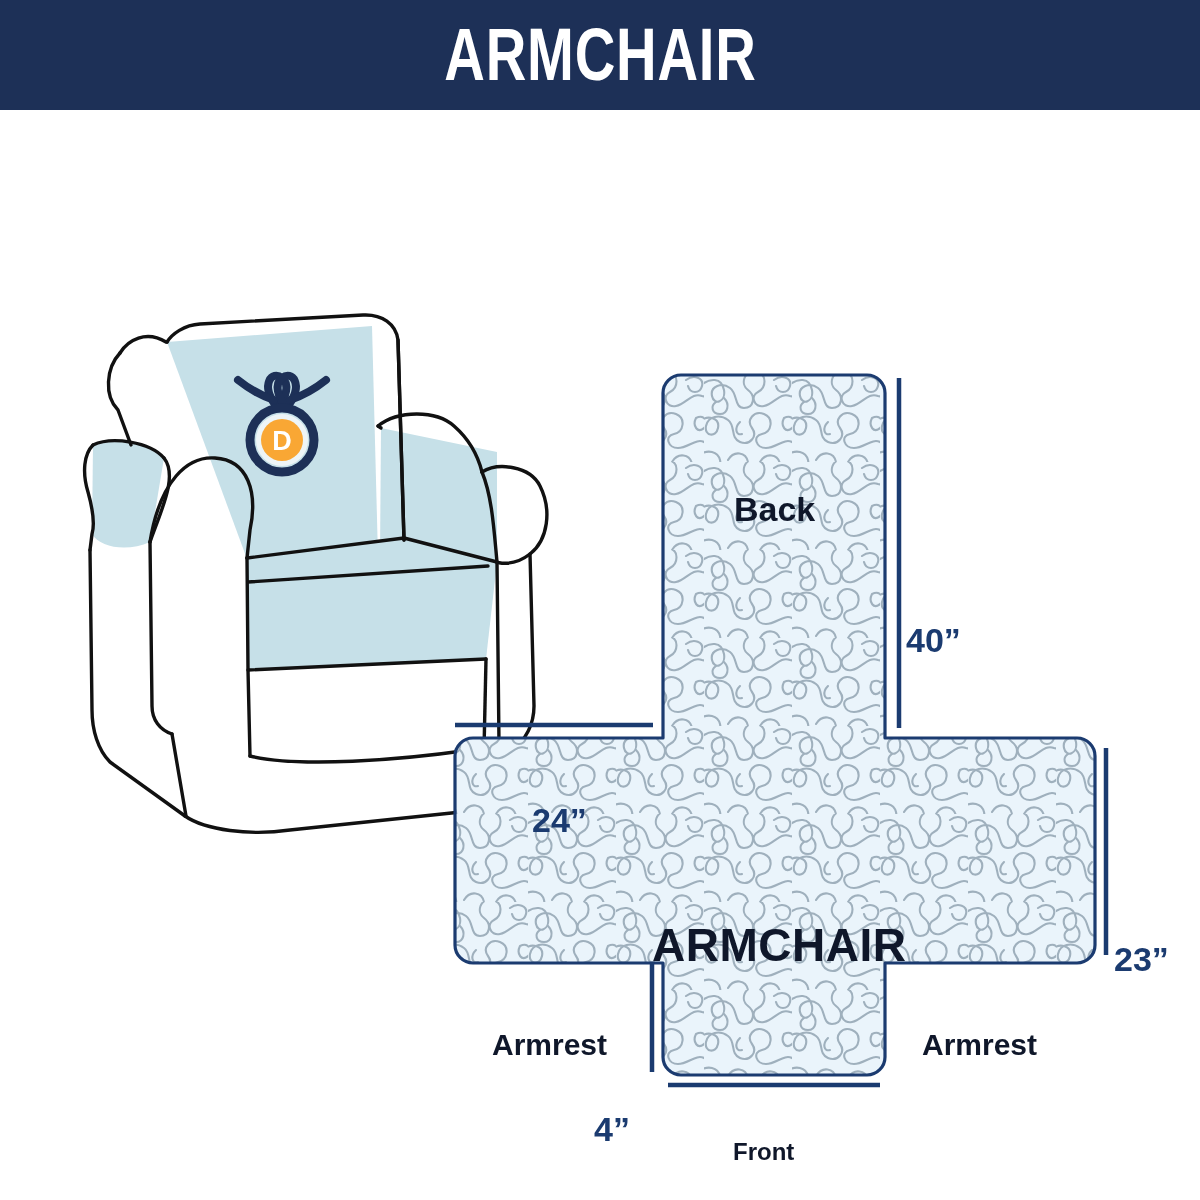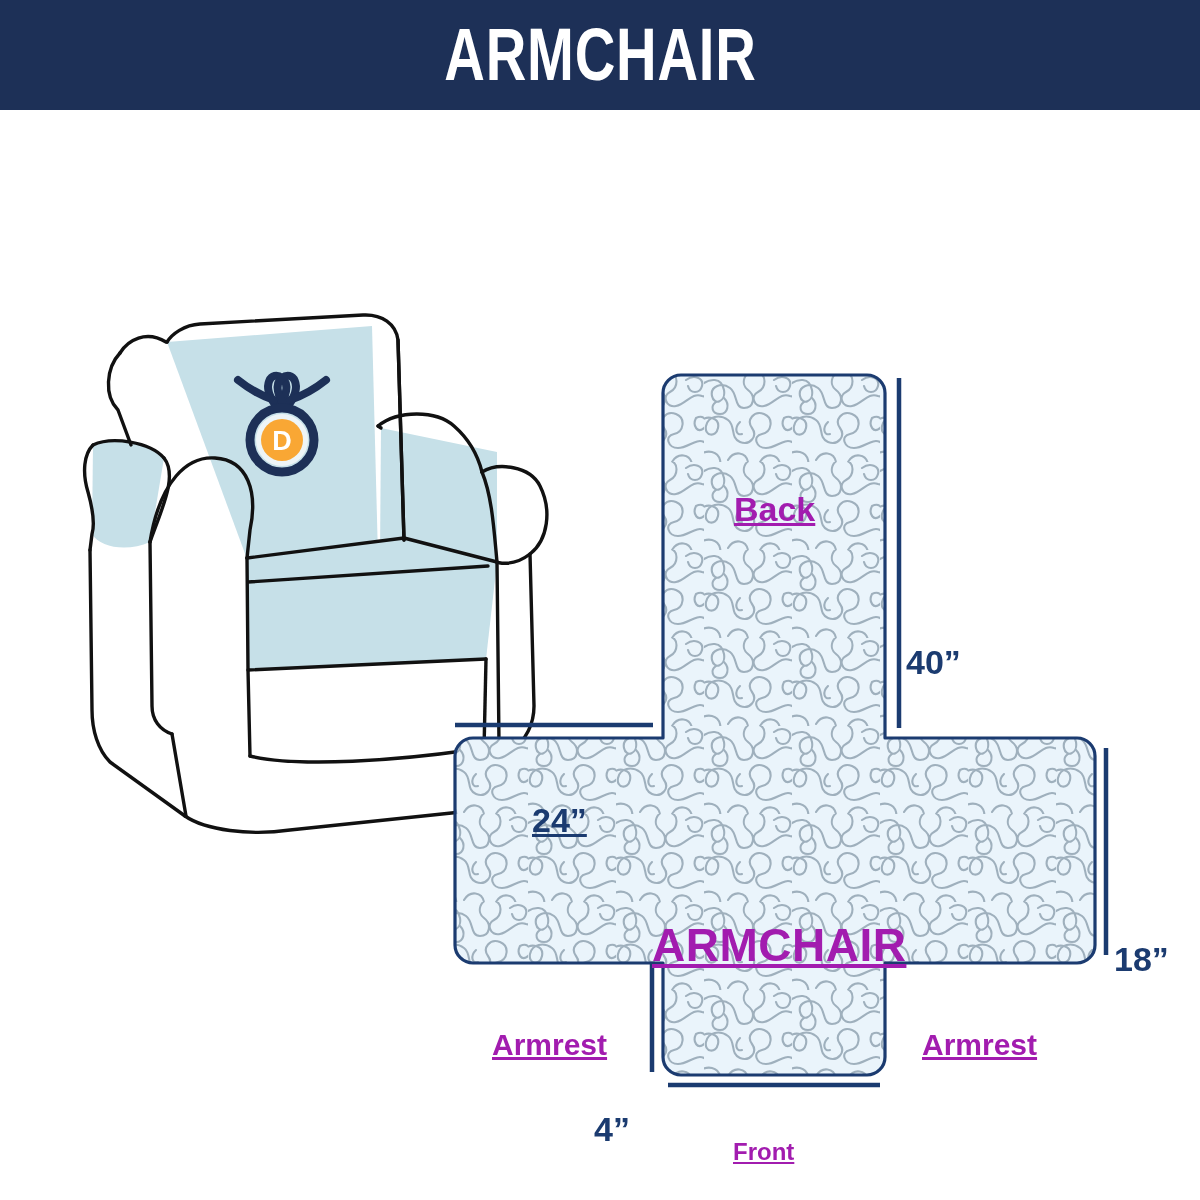--- a/index.html
+++ b/index.html
@@ -21,35 +21,35 @@
     font-family:"Liberation Sans","DejaVu Sans",sans-serif;
     line-height:1;white-space:nowrap;
   }
 
   
   .stage{position:absolute;left:0;top:110px;width:1200px;height:1090px;}
   .svg-abs{position:absolute;left:0;top:0;width:1200px;height:1090px;}
 
   
   .lbl{
-    position:absolute;color:#a21caf;font-weight:700;white-space:nowrap;
-    font-family:"Liberation Sans","DejaVu Sans",sans-serif;line-height:1;text-decoration:underline;
+    position:absolute;color:#0f172a;font-weight:700;white-space:nowrap;
+    font-family:"Liberation Sans","DejaVu Sans",sans-serif;line-height:1;
   }
   .lbl-back   {left:734px;top:382px;font-size:34px;}
   .lbl-center {left:652px;top:812px;font-size:46px;letter-spacing:.5px;}
   .lbl-arm-l  {left:492px;top:920px;font-size:30px;}
   .lbl-arm-r  {left:922px;top:920px;font-size:30px;}
   .lbl-front  {left:733px;top:1030px;font-size:24px;}
 
   .dim{
     position:absolute;color:#1b3b70;font-weight:700;white-space:nowrap;
     font-family:"Liberation Sans","DejaVu Sans",sans-serif;line-height:1;font-size:34px;
   }
-  .dim-40  {left:906px;top:535px;}
-  .dim-24t {left:532px;top:693px;text-decoration:underline;}
+  .dim-40  {left:906px;top:513px;}
+  .dim-24t {left:532px;top:693px;}
   .dim-23  {left:1114px;top:832px;}
   .dim-13  {left:594px;top:1002px;}
 </style>
 </head>
 <body>
 
 <div id="root">
 
   <div class="header">
     <div class="header-title">ARMCHAIR</div>
@@ -170,17 +170,17 @@
     </svg>
 
     <div class="lbl lbl-back">Back</div>
     <div class="lbl lbl-center">ARMCHAIR</div>
     <div class="lbl lbl-arm-l">Armrest</div>
     <div class="lbl lbl-arm-r">Armrest</div>
     <div class="lbl lbl-front">Front</div>
 
     <div class="dim dim-40">40”</div>
     <div class="dim dim-24t">24”</div>
-    <div class="dim dim-23">18”</div>
+    <div class="dim dim-23">23”</div>
     <div class="dim dim-13">4”</div>
 
   </div>
 </div>
 
 </body></html>

